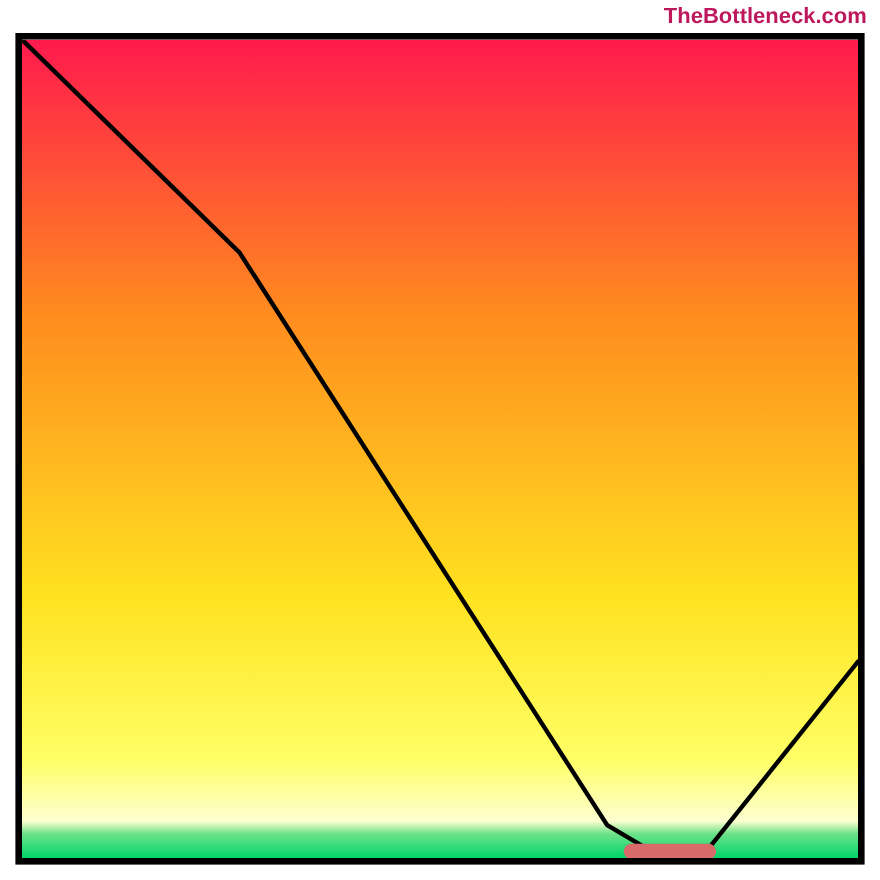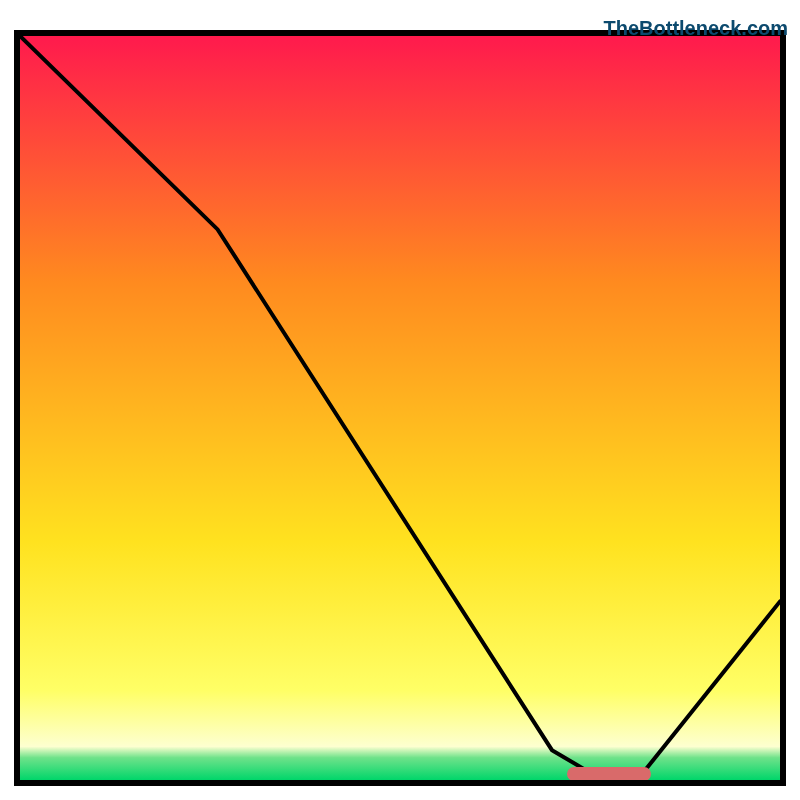--- a/index.html
+++ b/index.html
@@ -7,25 +7,25 @@
     padding: 0;
     background: #ffffff;
     width: 800px;
     height: 800px;
     overflow: hidden;
     position: relative;
     font-family: Arial, sans-serif;
   }
   .watermark {
     position: absolute;
-    top: 17px;
+    top: 4px;
     right: 12px;
     font-size: 20px;
     font-weight: bold;
-    color: #0c4a6e;
+    color: #be185d;
     z-index: 10;
   }
   .chart-container {
     position: absolute;
     top: 30px;
     left: 14px;
     width: 772px;
     height: 756px;
     border-top: 6px solid #000000;
     border-right: 6px solid #000000;

